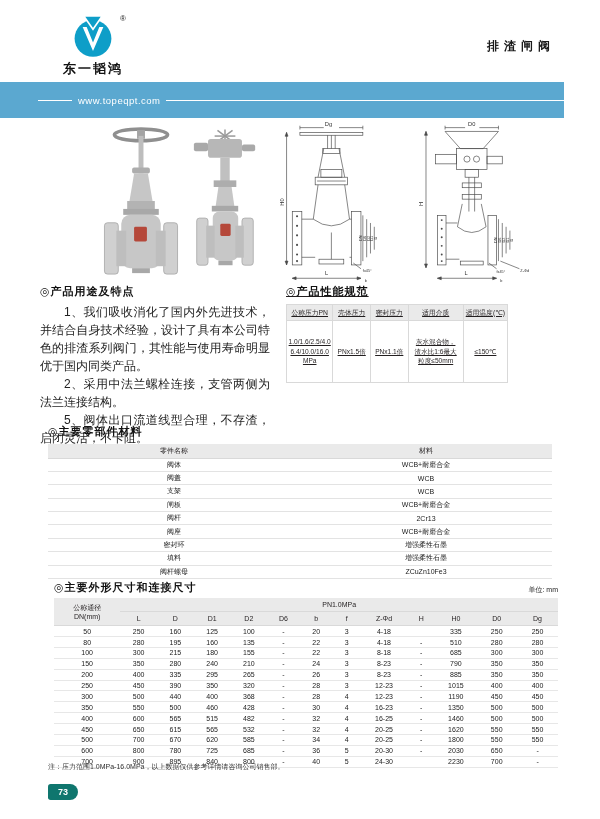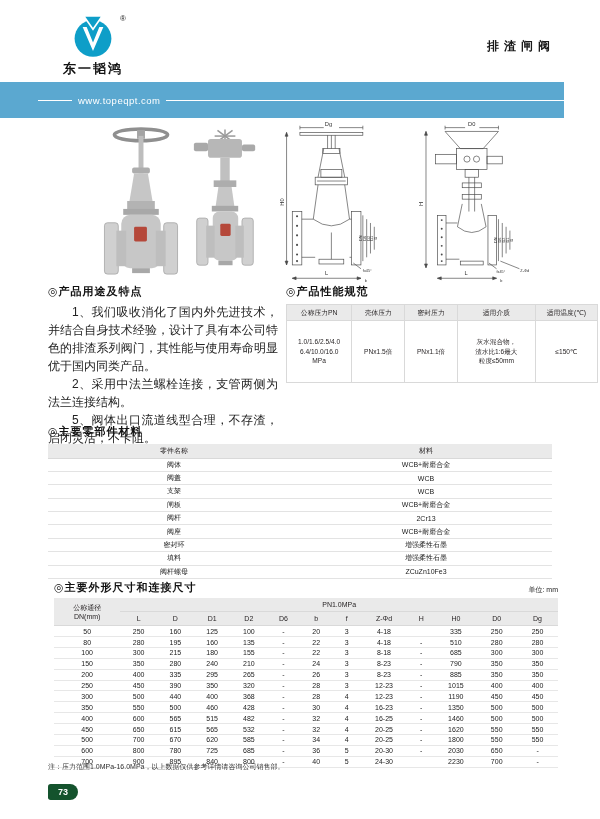--- a/index.html
+++ b/index.html
@@ -24,26 +24,26 @@
   .drawings { position:absolute; left:0; top:120px; width:600px; height:164px; }
   .fig { position:absolute; }
   .fig svg { display:block; width:100%; height:100%; }
   .dimtxt { font-size:6px; fill:#333; font-family:"Liberation Sans",sans-serif; }
   .dimtxt-sm { font-size:4px; fill:#333; font-family:"Liberation Sans",sans-serif; }
 
   
   .sec-heading { font-size:11px; font-weight:bold; color:#111; letter-spacing:1px; }
 
   
-  .features { position:absolute; left:48px; top:284px; width:230px; }
+  .features { position:absolute; left:40px; top:284px; width:230px; }
   .features .sec-heading { margin-bottom:4px; }
   .feature-item { font-size:12px; line-height:1.5; text-align:justify; text-indent:2em; color:#222; }
 
   
-  .performance { position:absolute; left:286px; top:284px; width:312px; }
+  .performance { position:absolute; left:286px; top:284px; width:222px;text-decoration:underline; }
   .performance .sec-heading { margin-bottom:5px; }
   table { border-collapse:collapse; width:100%; table-layout:fixed; }
   .perf-table th { background:#eaeaea; font-size:6.8px; font-weight:normal; height:16px; border:1px solid #d9d9d9; }
   .perf-table td { font-size:6.6px; text-align:center; vertical-align:middle; height:62px; border:1px solid #d9d9d9; white-space:pre-line; line-height:1.5; }
   .perf-table { border-bottom:1px solid #bfbfbf; }
 
   
   .materials { position:absolute; left:48px; top:424px; width:504px; }
   .materials .sec-heading { margin-bottom:5px; }
   .mat-table th { background:#eaeaea; font-size:7px; font-weight:normal; height:14px; border-bottom:1px solid #d9d9d9; }
@@ -53,21 +53,21 @@
   
   .dimensions { position:absolute; left:54px; top:580px; width:504px; }
   .dim-head-row { display:flex; justify-content:space-between; align-items:flex-end; margin-bottom:3px; }
   .unit-label { font-size:7px; color:#222; }
   .dims-table th { background:#eaeaea; font-size:7px; font-weight:normal; border-bottom:1px solid #d9d9d9; padding:2px 0; white-space:pre-line; line-height:1.3; }
   .dims-table td { font-size:7px; text-align:center; padding:1.45px 0; border-bottom:1px solid #e7e7e7; color:#222; }
   .dims-table { border-bottom:1.5px solid #5BA8D0; }
 
   
   .note { position:absolute; left:48px; top:762px; width:504px; font-size:7px; color:#333; }
-  .page-badge { position:absolute; left:48px; top:784px; width:30px; height:16px; background:#14532d; color:#fff; font-size:9px; font-weight:bold; text-align:center; line-height:16px; border-radius:3px 9px 9px 3px; }
+  .page-badge { position:absolute; left:48px; top:784px; width:30px; height:16px; background:#0f766e; color:#fff; font-size:9px; font-weight:bold; text-align:center; line-height:16px; border-radius:3px 9px 9px 3px; }
 </style>
 </head>
 <body>
 
 <div class="page">
 
   <div class="logo-block">
     <svg class="logo-svg" viewBox="0 0 40 40">
       <circle cx="20" cy="23" r="16" fill="#0E9EC8"></circle>
       <path d="M11 13 L20 34 L29 13 L25.5 13 L20 26.5 L14.5 13 Z" fill="#ffffff"></path>

